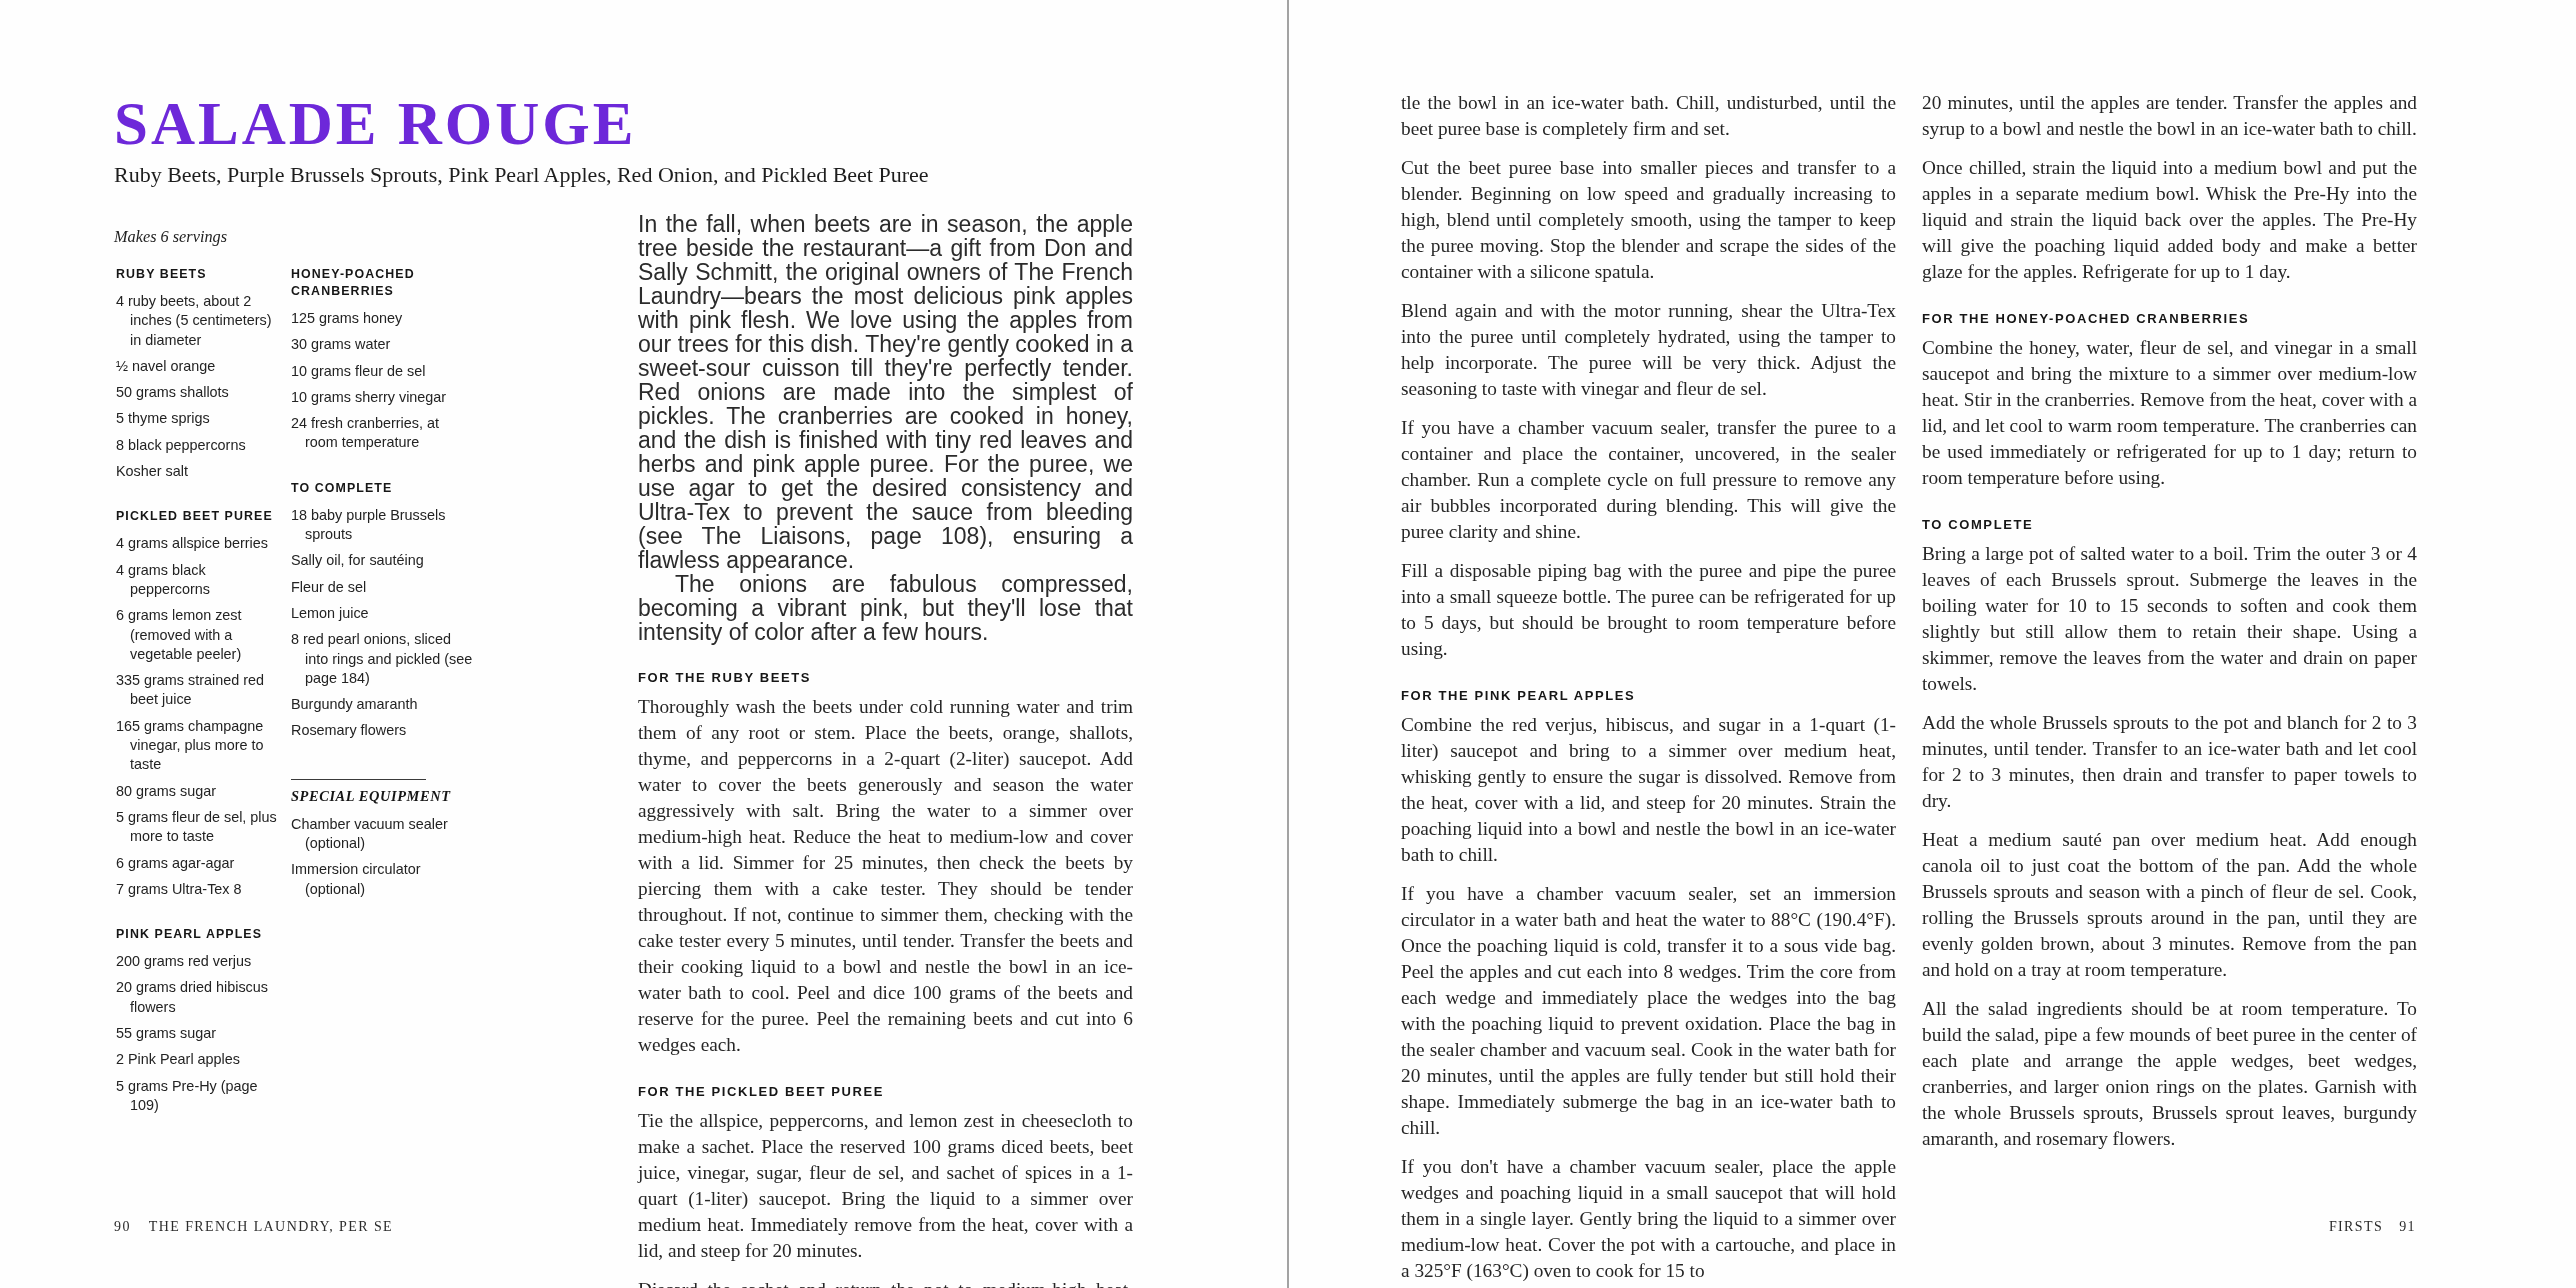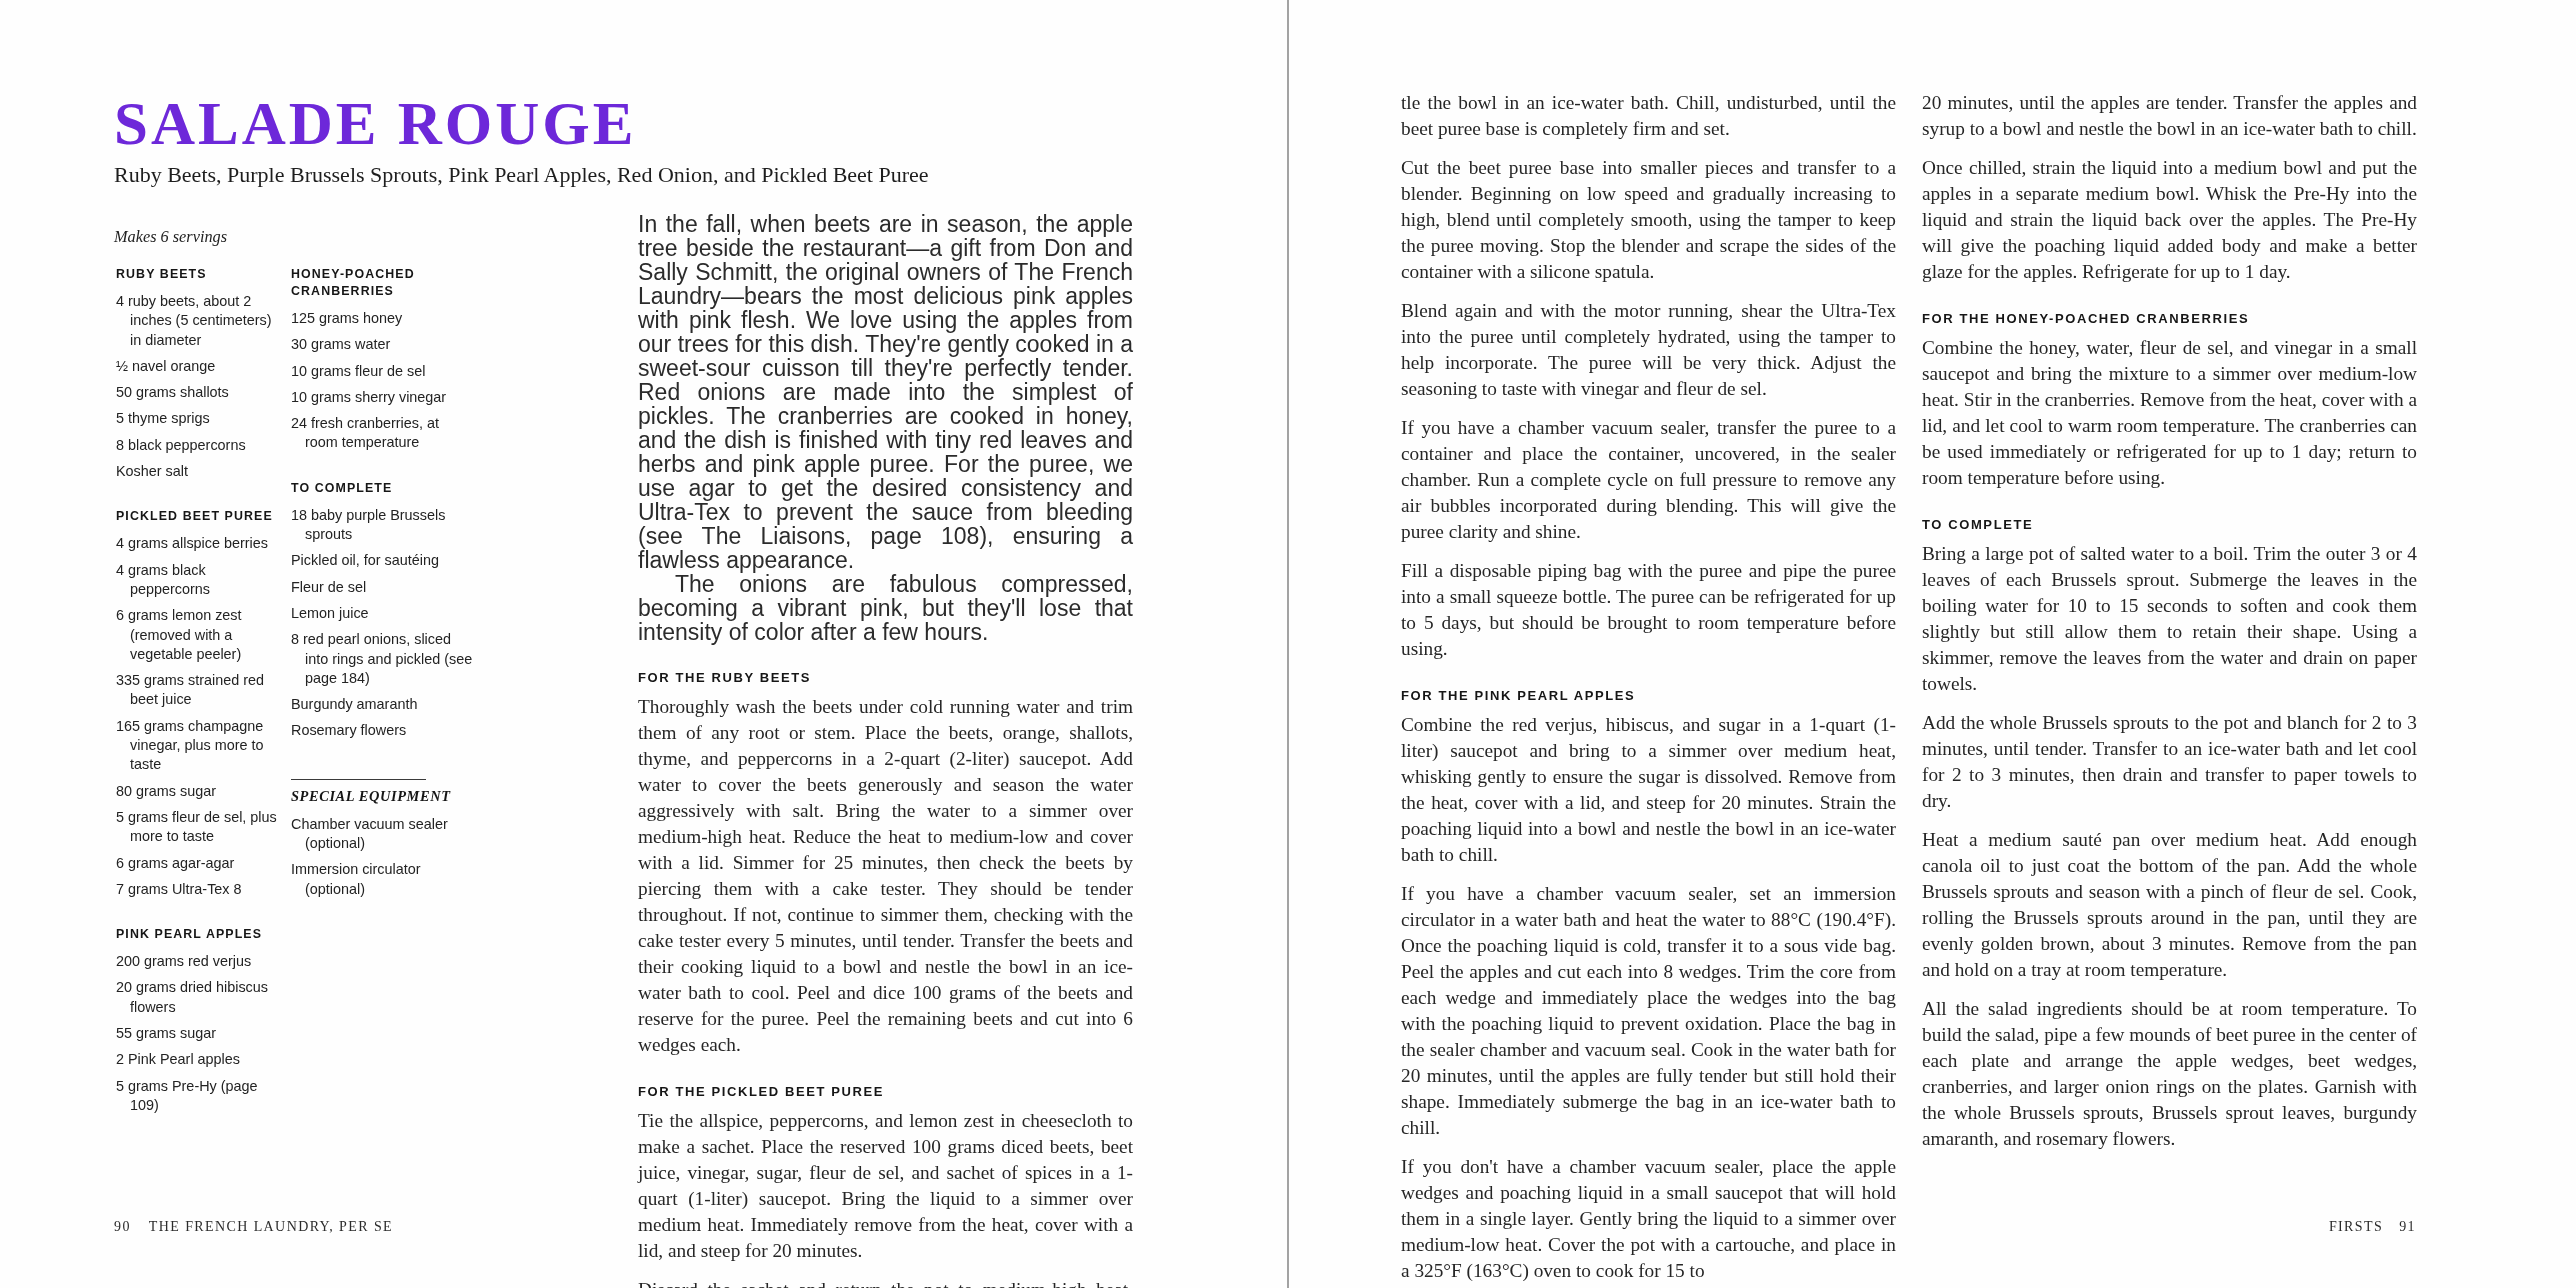--- a/index.html
+++ b/index.html
@@ -152,21 +152,21 @@
           <div class="ing-item">30 grams water</div>
           <div class="ing-item">10 grams fleur de sel</div>
           <div class="ing-item">10 grams sherry vinegar</div>
           <div class="ing-item">24 fresh cranberries, at room temperature</div>
         </div>
     </section>
     <section class="ing-group">
       <div class="ing-head">TO COMPLETE</div>
       <div>
           <div class="ing-item">18 baby purple Brussels sprouts</div>
-          <div class="ing-item">Pickled oil, for sautéing</div>
+          <div class="ing-item">Sally oil, for sautéing</div>
           <div class="ing-item">Fleur de sel</div>
           <div class="ing-item">Lemon juice</div>
           <div class="ing-item">8 red pearl onions, sliced into rings and pickled (see page 184)</div>
           <div class="ing-item">Burgundy amaranth</div>
           <div class="ing-item">Rosemary flowers</div>
         </div>
     </section>
     <section class="ing-group equip-group">
       <div class="equip-rule"></div>
       <div class="equip-head">SPECIAL EQUIPMENT</div>

